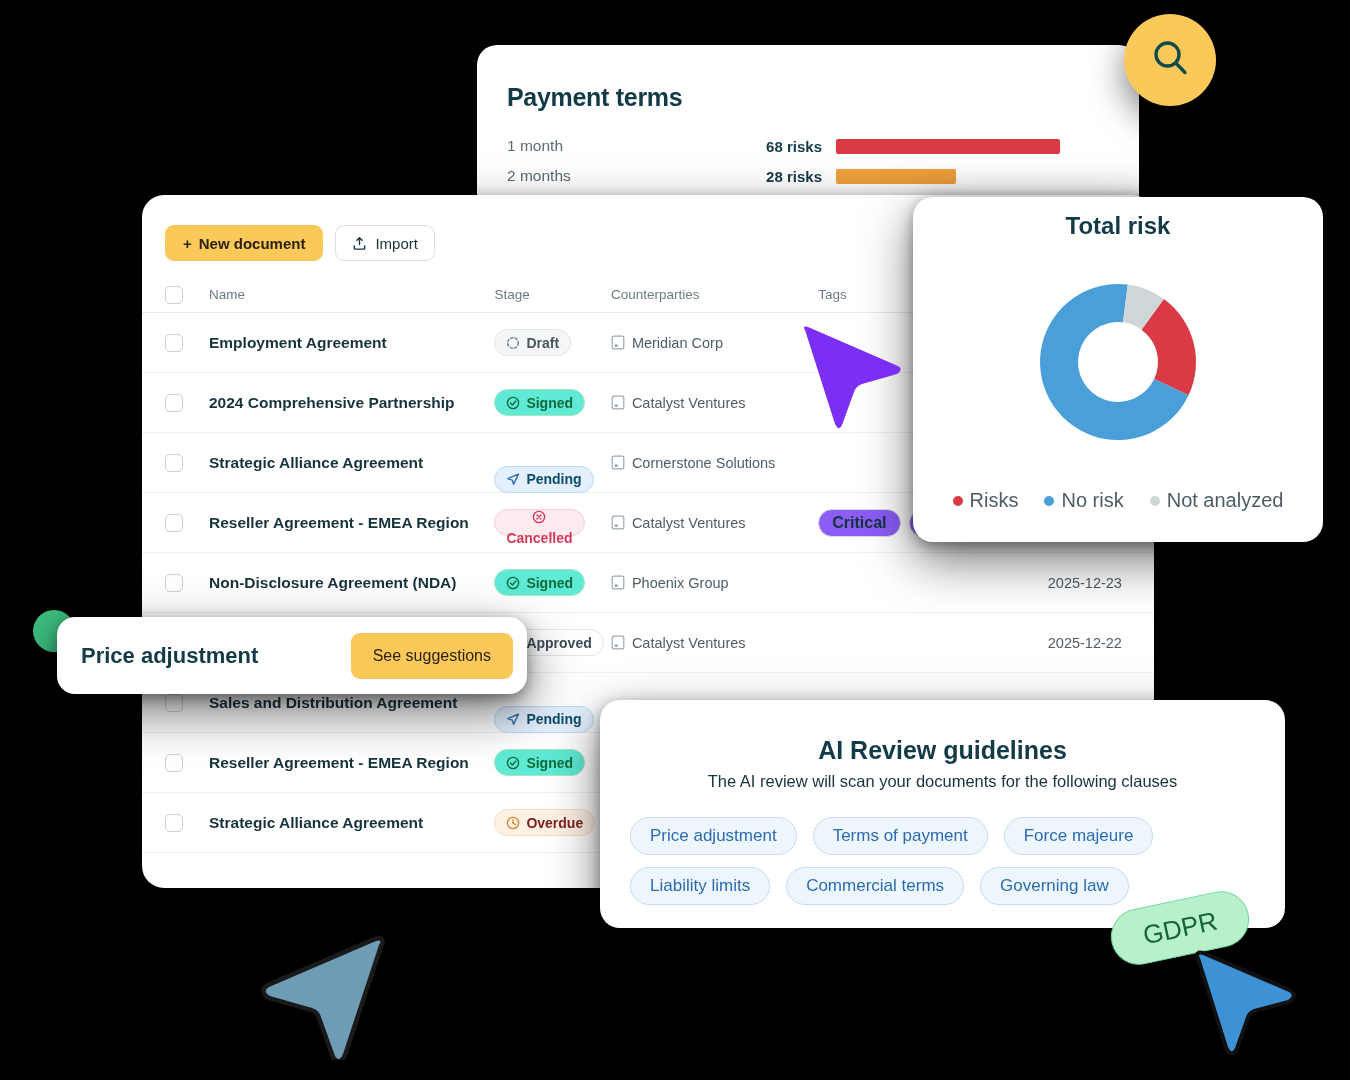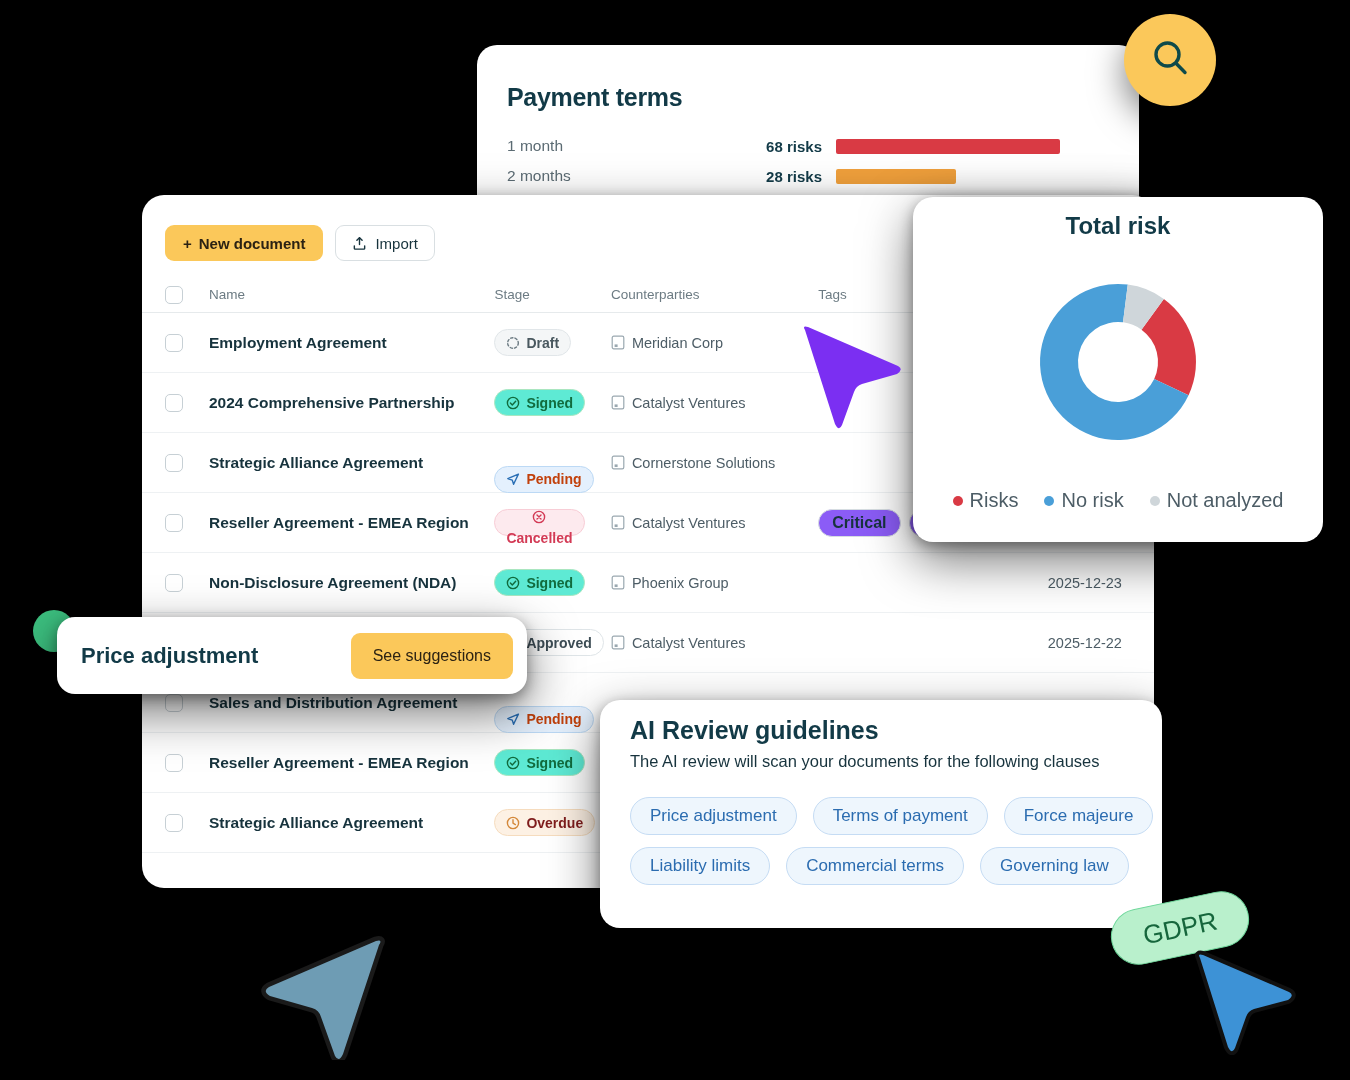--- a/index.html
+++ b/index.html
@@ -73,21 +73,21 @@
   .c-date { width: 140px; text-align: center; font-size: 14.5px; color: #4d5d66; }
 
   .badge {
     display: inline-flex; align-items: center; gap: 6px;
     height: 27px; padding: 0 11px; border-radius: 14px;
     font-size: 14px; font-weight: bold; border: 1px solid transparent;
     white-space: nowrap;
   }
   .b-draft   { background:#f4f6f7; border-color:#e1e6e9; color:#49585f; }
   .b-signed  { background:#5eead4; border-color:#a9e6c0; color:#116b3d; }
-  .b-pending { background:#e4f0fd; border-color:#bcd9f5; color:#c2410c;margin-top:33px; }
+  .b-pending { background:#e4f0fd; border-color:#bcd9f5; color:#0c4a6e;margin-top:33px; }
   .b-cancelled{background:#fdeaee; border-color:#f8cdd6; color:#d33a55;flex-direction:column; }
   .b-approved{ background:#ffffff; border-color:#dfe5e8; color:#3d4d55; }
   .b-overdue { background:#fdf1e4; border-color:#f6dcbe; color:#7f1d1d; }
   .dot-ico { width: 14px; height: 14px; }
 
   .tag-pill {
     display: inline-flex; align-items: center; height: 28px; padding: 0 13px;
     border: 1px solid #d6dde1; border-radius: 15px; background: #8b5cf6;
     font-size: 16px; font-weight: bold; color: #17333d; white-space: nowrap;
   }
@@ -123,22 +123,22 @@
     height: 46px; padding: 0 22px; font-size: 16px; color: #2b2213;
     cursor: pointer; font-family: "Liberation Sans", sans-serif;
   }
   #green-dot {
     position: absolute; left: 33px; top: 610px;
     width: 42px; height: 42px; border-radius: 50%; background: #3cbf7f;
   }
 
   
   #ai-card {
-    left: 600px; top: 700px; width: 562px; height: 228px;
-    border-radius: 20px; padding: 16px 30px;
+    left: 600px; top: 700px; width: 685px; height: 228px;
+    border-radius: 20px; padding: 36px 30px; text-align: center;
   }
   #ai-card .atitle { font-size: 25px; font-weight: bold; color: #123a47; }
   #ai-card .asub { font-size: 16.5px; color: #17333d; margin-top: 7px; }
   .clause-rows { margin-top: 26px; }
   .clause-row { display: flex; gap: 16px; margin-bottom: 12px; }
   .clause {
     display: inline-flex; align-items: center; height: 38px; padding: 0 19px;
     border: 1px solid #c5dcf4; border-radius: 19px; background: #eef6fd;
     font-size: 17px; color: #2b6cb0; white-space: nowrap;
   }

